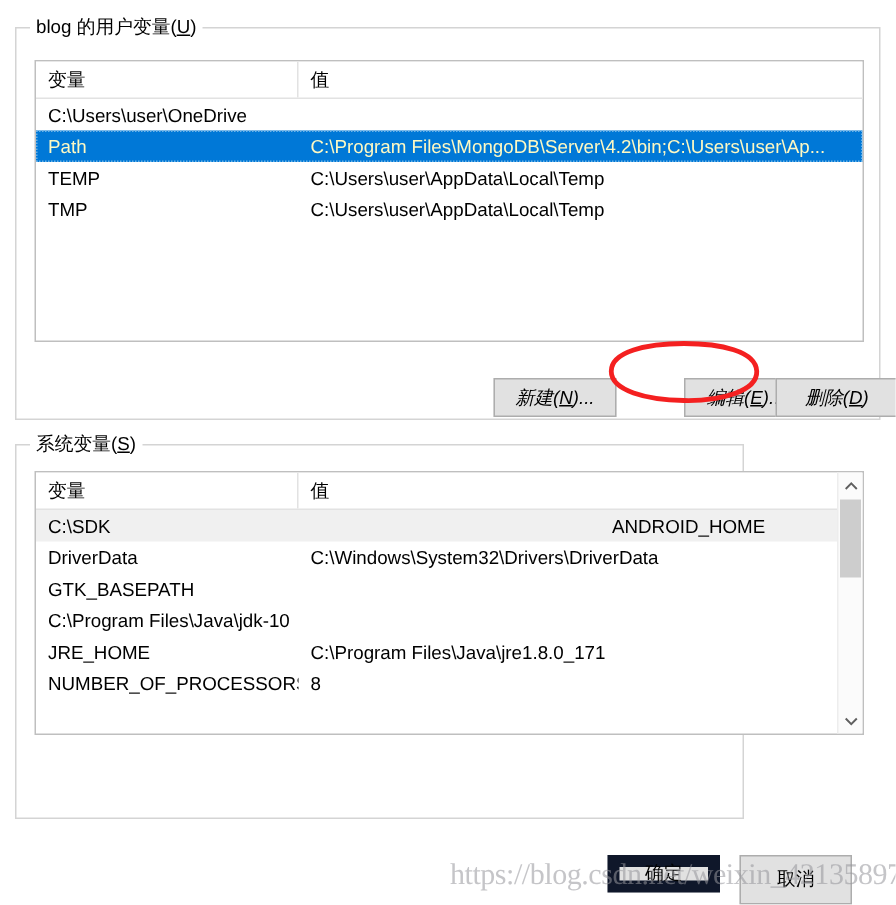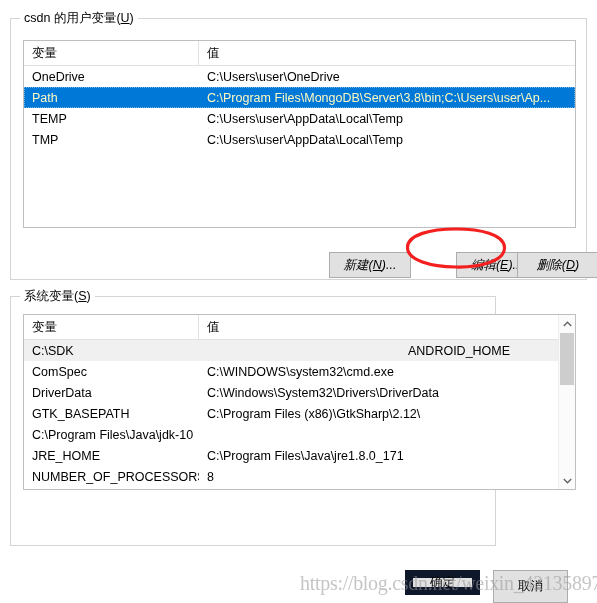--- a/index.html
+++ b/index.html
@@ -233,35 +233,34 @@
     color: rgba(150, 150, 155, 0.55);
     white-space: nowrap;
     letter-spacing: -0.3px;
     pointer-events: none;
   }
 </style>
 </head>
 <body>
 
 <div class="groupbox" id="user-group">
-  <div class="groupbox-legend"><span>csdn </span><span>的用户变量(</span><span class="accel">U</span><span>)</span></div>
+  <div class="groupbox-legend"><span>blog </span><span>的用户变量(</span><span class="accel">U</span><span>)</span></div>
 
   <div class="listview" id="user-list">
     <div class="lv-header">
       <div class="hcell col-name">变量</div>
       <div class="hcell col-val">值</div>
     </div>
     <div class="lv-body" id="user-list-body">
         <div class="lv-row">
-          <div class="cell col-name">OneDrive</div>
           <div class="cell col-val">C:\Users\user\OneDrive</div>
         </div>
         <div class="lv-row selected-active">
           <div class="cell col-name">Path</div>
-          <div class="cell col-val">C:\Program Files\MongoDB\Server\3.8\bin;C:\Users\user\Ap...</div>
+          <div class="cell col-val">C:\Program Files\MongoDB\Server\4.2\bin;C:\Users\user\Ap...</div>
         </div>
         <div class="lv-row">
           <div class="cell col-name">TEMP</div>
           <div class="cell col-val">C:\Users\user\AppData\Local\Temp</div>
         </div>
         <div class="lv-row">
           <div class="cell col-name">TMP</div>
           <div class="cell col-val">C:\Users\user\AppData\Local\Temp</div>
         </div>
       </div>
@@ -293,30 +292,25 @@
     <div class="lv-header">
       <div class="hcell col-name">变量</div>
       <div class="hcell col-val">值</div>
     </div>
     <div class="lv-body" id="system-list-body">
         <div class="lv-row selected-inactive">
           <div class="cell col-val">C:\SDK</div>
           <div class="cell col-name">ANDROID_HOME</div>
         </div>
         <div class="lv-row">
-          <div class="cell col-name">ComSpec</div>
-          <div class="cell col-val">C:\WINDOWS\system32\cmd.exe</div>
-        </div>
-        <div class="lv-row">
           <div class="cell col-name">DriverData</div>
           <div class="cell col-val">C:\Windows\System32\Drivers\DriverData</div>
         </div>
         <div class="lv-row">
           <div class="cell col-name">GTK_BASEPATH</div>
-          <div class="cell col-val">C:\Program Files (x86)\GtkSharp\2.12\</div>
         </div>
         <div class="lv-row">
           <div class="cell col-val">C:\Program Files\Java\jdk-10</div>
         </div>
         <div class="lv-row">
           <div class="cell col-name">JRE_HOME</div>
           <div class="cell col-val">C:\Program Files\Java\jre1.8.0_171</div>
         </div>
         <div class="lv-row">
           <div class="cell col-name">NUMBER_OF_PROCESSORS</div>

